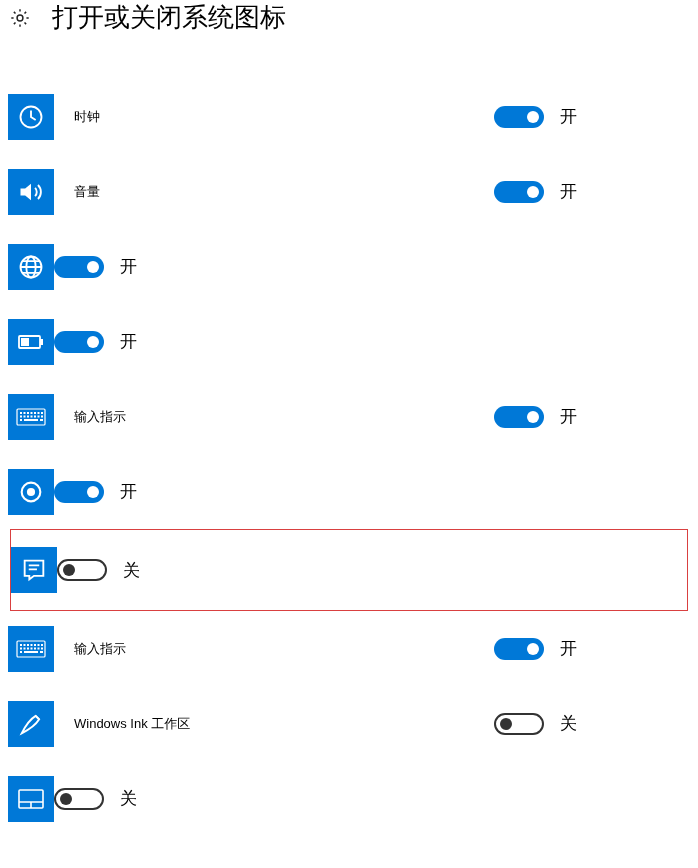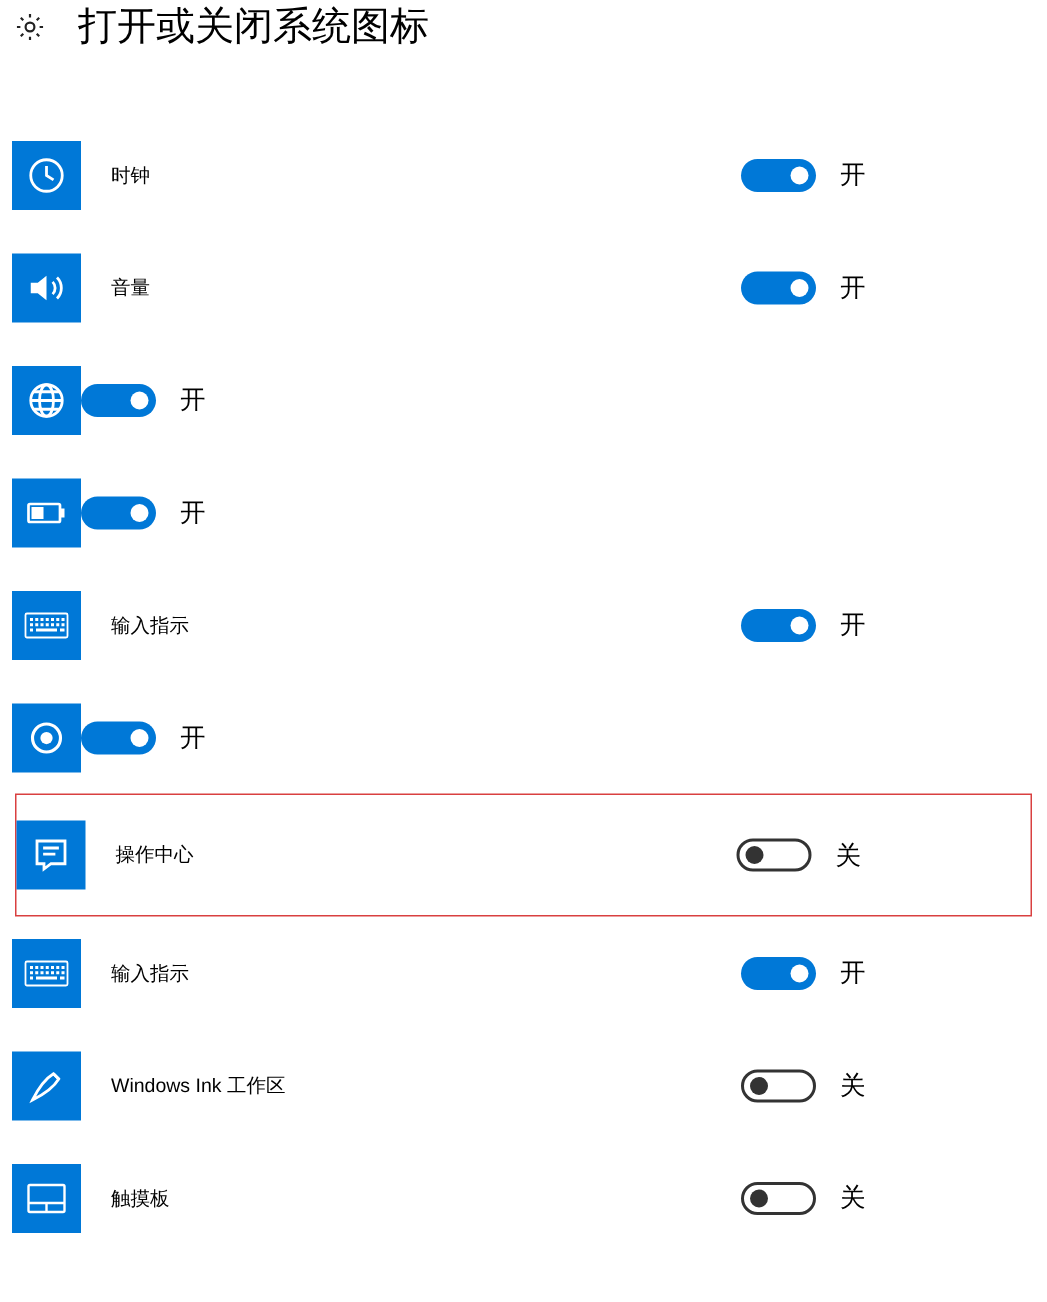--- a/index.html
+++ b/index.html
@@ -223,21 +223,20 @@
         <div class="toggle-state">开</div>
       </div>
     </div>
     <div class="item highlighted">
       <div class="icon-box">
         <svg viewBox="0 0 24 24" width="28" height="28" fill="none" stroke="#fff" stroke-width="1.6">
           <path d="M4 4h16v13H12l-4 3v-3H4V4z"></path>
           <path d="M7.5 8h9M7.5 11.5h7"></path>
         </svg>
       </div>
-      <div class="item-label">操作中心</div>
       <div class="toggle-wrap">
         <div class="toggle off">
           <div class="toggle-knob"></div>
         </div>
         <div class="toggle-state">关</div>
       </div>
     </div>
     <div class="item">
       <div class="icon-box">
         <svg viewBox="0 0 32 24" width="32" height="24" fill="none" stroke="#fff" stroke-width="1.2">
@@ -286,21 +285,20 @@
         <div class="toggle-state">关</div>
       </div>
     </div>
     <div class="item">
       <div class="icon-box">
         <svg viewBox="0 0 30 24" width="30" height="24" fill="none" stroke="#fff" stroke-width="1.6">
           <rect x="3" y="3" width="24" height="18" rx="1"></rect>
           <path d="M3 15h24M15 15v6"></path>
         </svg>
       </div>
-      <div class="item-label">触摸板</div>
       <div class="toggle-wrap">
         <div class="toggle off">
           <div class="toggle-knob"></div>
         </div>
         <div class="toggle-state">关</div>
       </div>
     </div>
   </div>
 
 </body></html>

